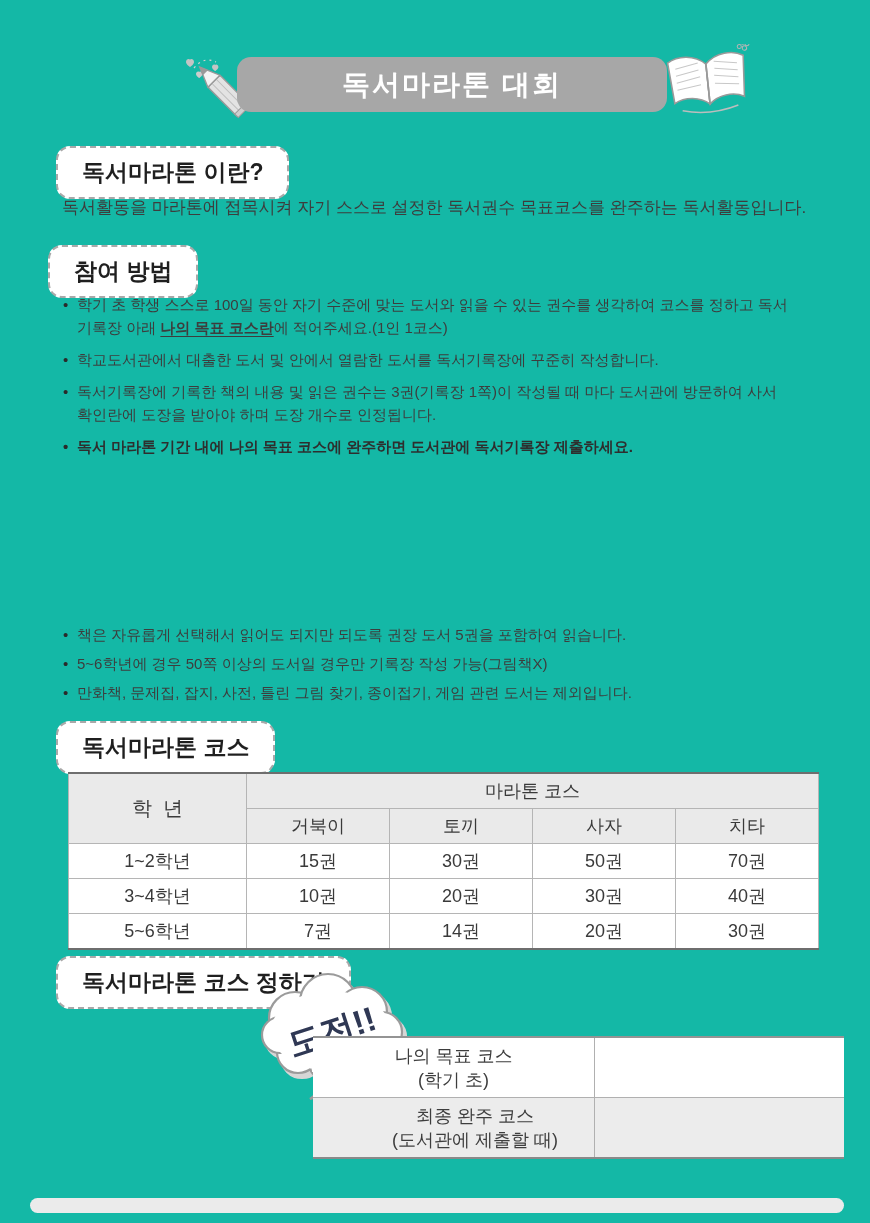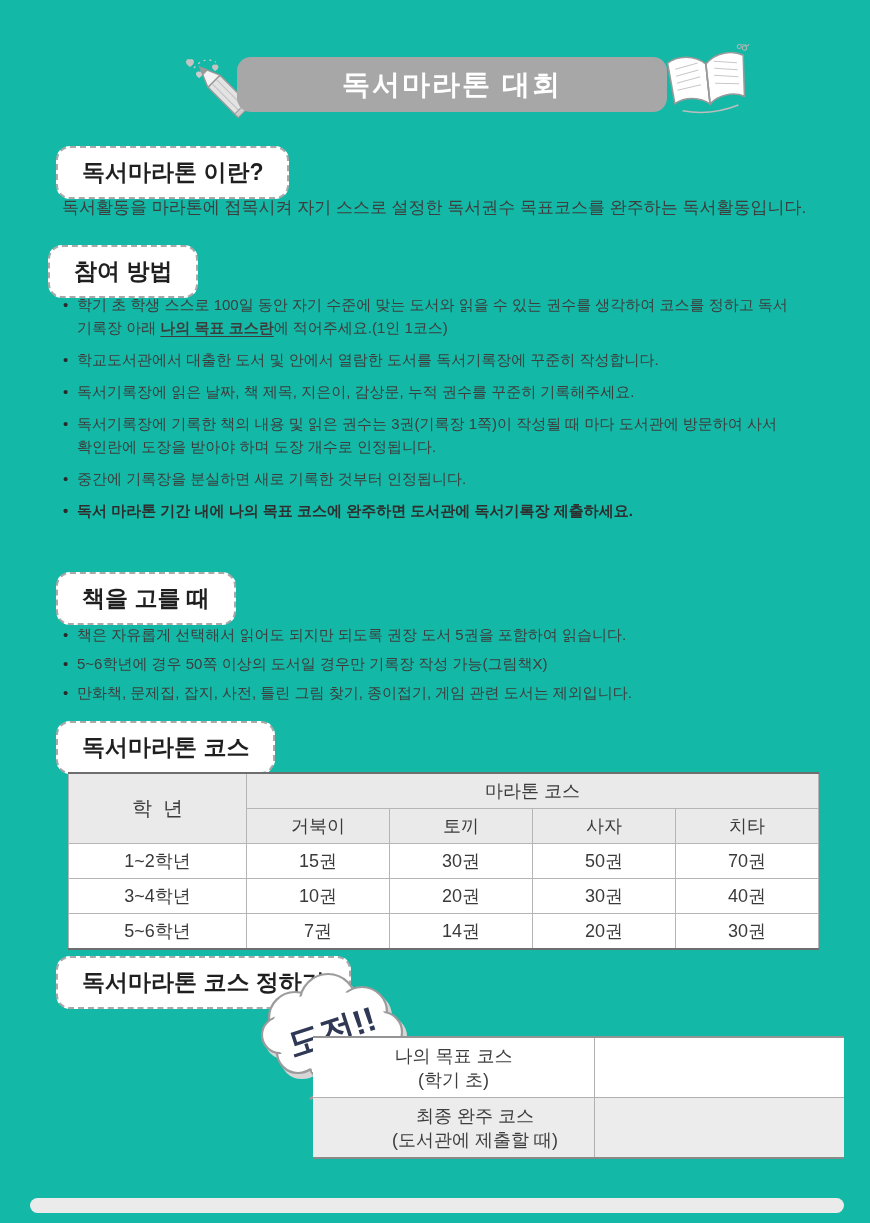--- a/index.html
+++ b/index.html
@@ -90,27 +90,24 @@
     </g>
   </svg>
 
   <div class="tag" style="left:56px;top:146px;">독서마라톤 이란?</div>
   <div class="intro-body">독서활동을 마라톤에 접목시켜 자기 스스로 설정한 독서권수 목표코스를 완주하는 독서활동입니다.</div>
 
   <div class="tag" style="left:48px;top:245px;">참여 방법</div>
   <div class="bullets" style="left:62px;top:293px;width:728px;">
     <div class="bullet"><span>학기 초 학생 스스로 100일 동안 자기 수준에 맞는 도서와 읽을 수 있는 권수를 생각하여 코스를 정하고 독서기록장 아래 </span><span class="bold-underline">나의 목표 코스란</span><span>에 적어주세요.(1인 1코스)</span></div>
     <div class="bullet">학교도서관에서 대출한 도서 및 안에서 열람한 도서를 독서기록장에 꾸준히 작성합니다.</div>
-    <div class="bullet">독서기록장에 읽은 날짜, 책 제목, 지은이, 감상문, 누적 권수를 꾸준히 기록해주세요.</div>
     <div class="bullet">독서기록장에 기록한 책의 내용 및 읽은 권수는 3권(기록장 1쪽)이 작성될 때 마다 도서관에 방문하여 사서 확인란에 도장을 받아야 하며 도장 개수로 인정됩니다.</div>
-    <div class="bullet">중간에 기록장을 분실하면 새로 기록한 것부터 인정됩니다.</div>
     <div class="bullet bold">독서 마라톤 기간 내에 나의 목표 코스에 완주하면 도서관에 독서기록장 제출하세요.</div>
   </div>
 
-  <div class="tag" style="left:56px;top:572px;">책을 고를 때</div>
   <div class="bullets tight" style="left:62px;top:622px;width:728px;">
     <div class="bullet">책은 자유롭게 선택해서 읽어도 되지만 되도록 권장 도서 5권을 포함하여 읽습니다.</div>
     <div class="bullet">5~6학년에 경우 50쪽 이상의 도서일 경우만 기록장 작성 가능(그림책X)</div>
     <div class="bullet">만화책, 문제집, 잡지, 사전, 틀린 그림 찾기, 종이접기, 게임 관련 도서는 제외입니다.</div>
   </div>
 
   <div class="tag" style="left:56px;top:721px;">독서마라톤 코스</div>
   <table class="course-table">
     <colgroup>
         <col style="width:178px">

